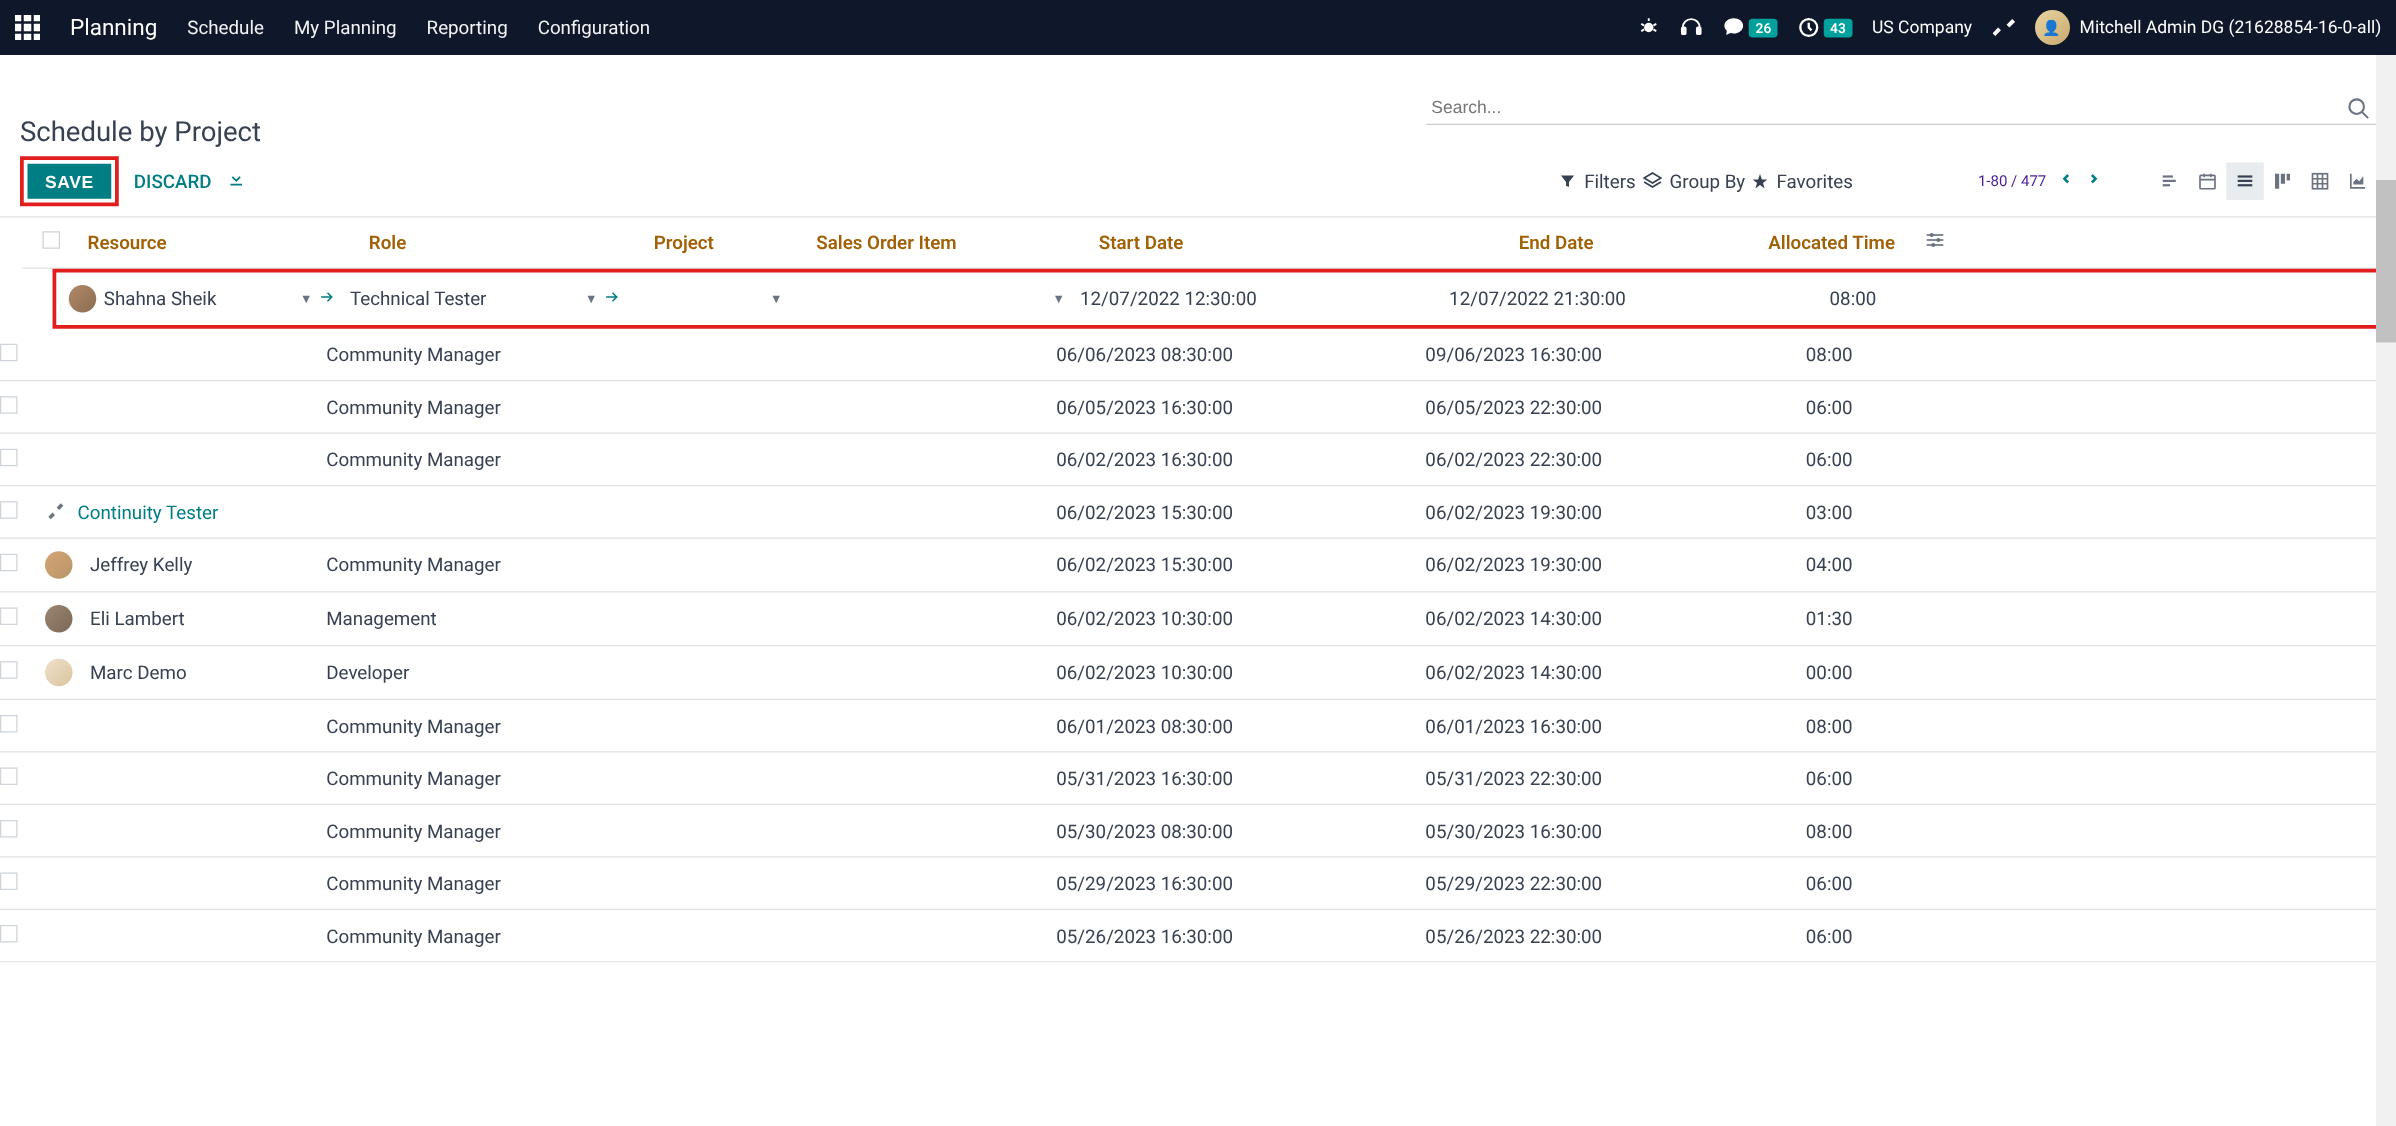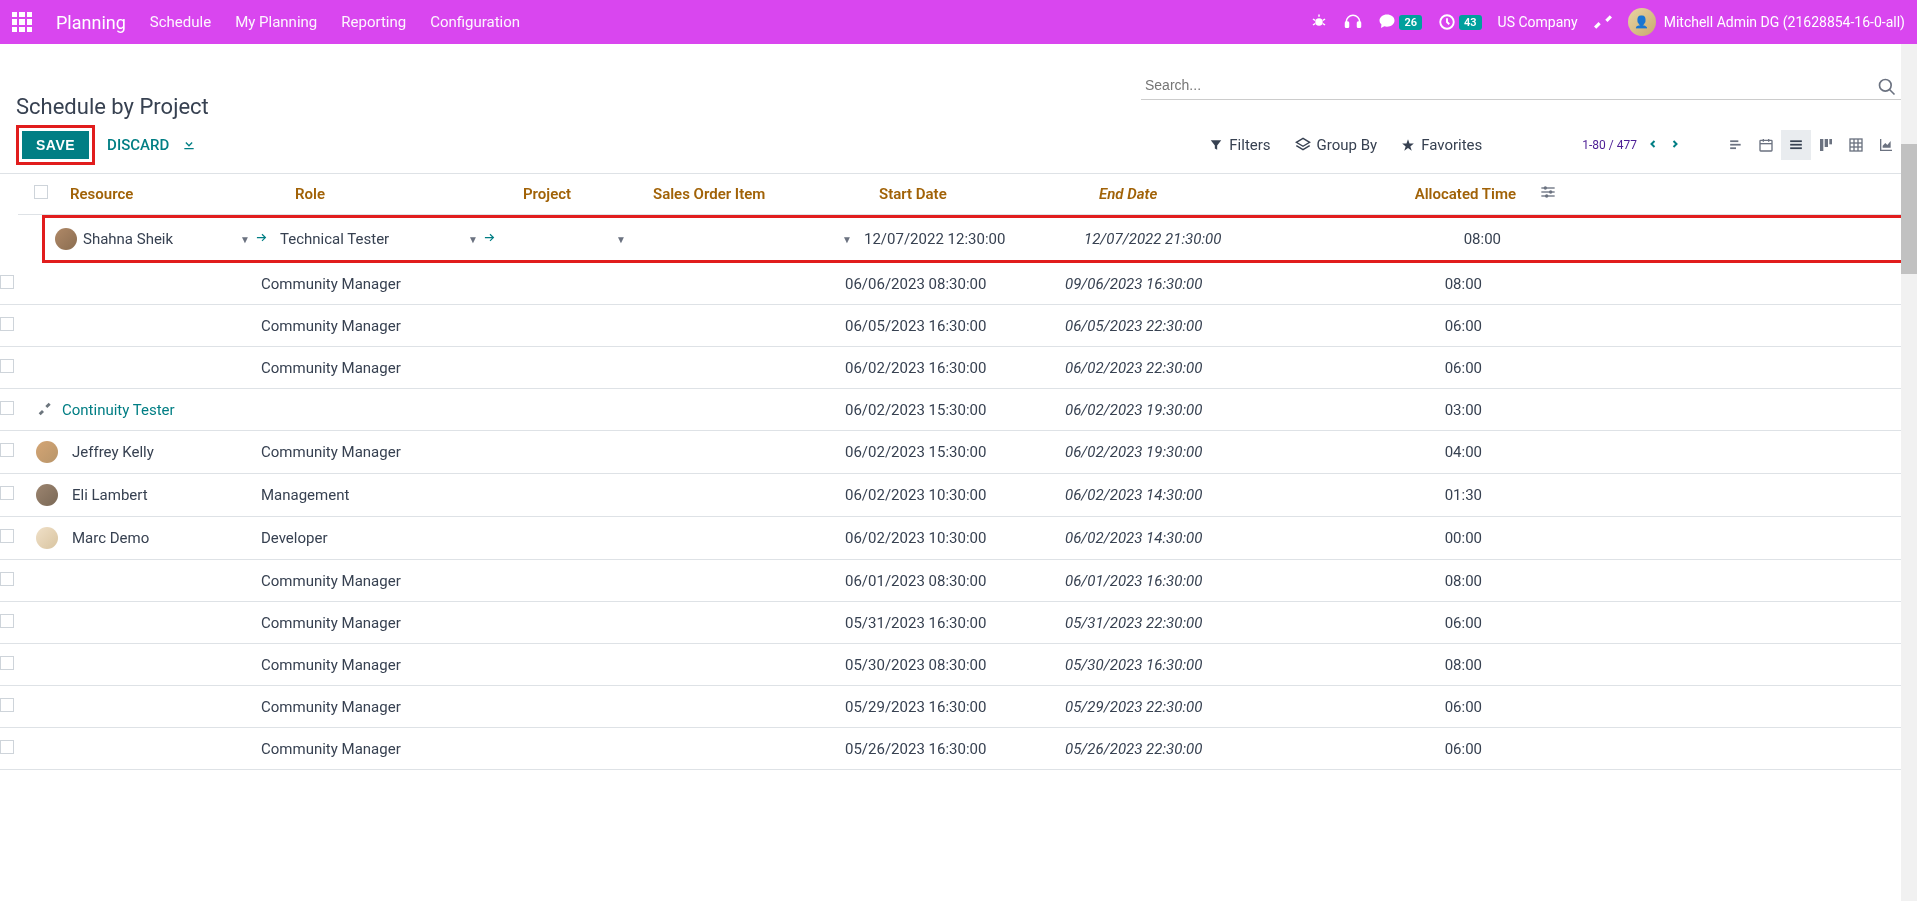--- a/index.html
+++ b/index.html
@@ -8,21 +8,21 @@
       box-sizing: border-box;
     }
     body {
       font-family: -apple-system, BlinkMacSystemFont, "Segoe UI", Roboto, sans-serif;
       font-size: 14px;
       color: #374151;
       background: #fff;
     }
     
     .navbar {
-      background: #d946ef;
+      background: #0f172a;
       color: #fff;
       height: 44px;
       display: flex;
       align-items: center;
       padding: 0 12px;
       gap: 12px;
     }
     .navbar-left {
       display: flex;
       align-items: center;
@@ -175,21 +175,21 @@
       color: #017e84;
       cursor: pointer;
     }
     .cp-right {
       display: flex;
       align-items: center;
       gap: 0;
     }
     .search-filters {
       display: flex;
-      gap: 24px;
+      gap: 5px;
     }
     .filter-btn {
       display: flex;
       align-items: center;
       gap: 6px;
       color: #374151;
       cursor: pointer;
       font-size: 15px;
     }
     .pager {
@@ -253,22 +253,21 @@
     }
     .col-sales {
       width: 226px;
     }
     .col-start {
       width: 220px;
       text-align: left;
     }
     .col-end {
       width: 292px;
-      text-align: left;
-      font-style: italic;
+      text-align: center;
     }
     .col-time {
       width: 125px;
       text-align: right;
     }
     .col-settings {
       width: 40px;
       text-align: right;
     }
     .checkbox {

